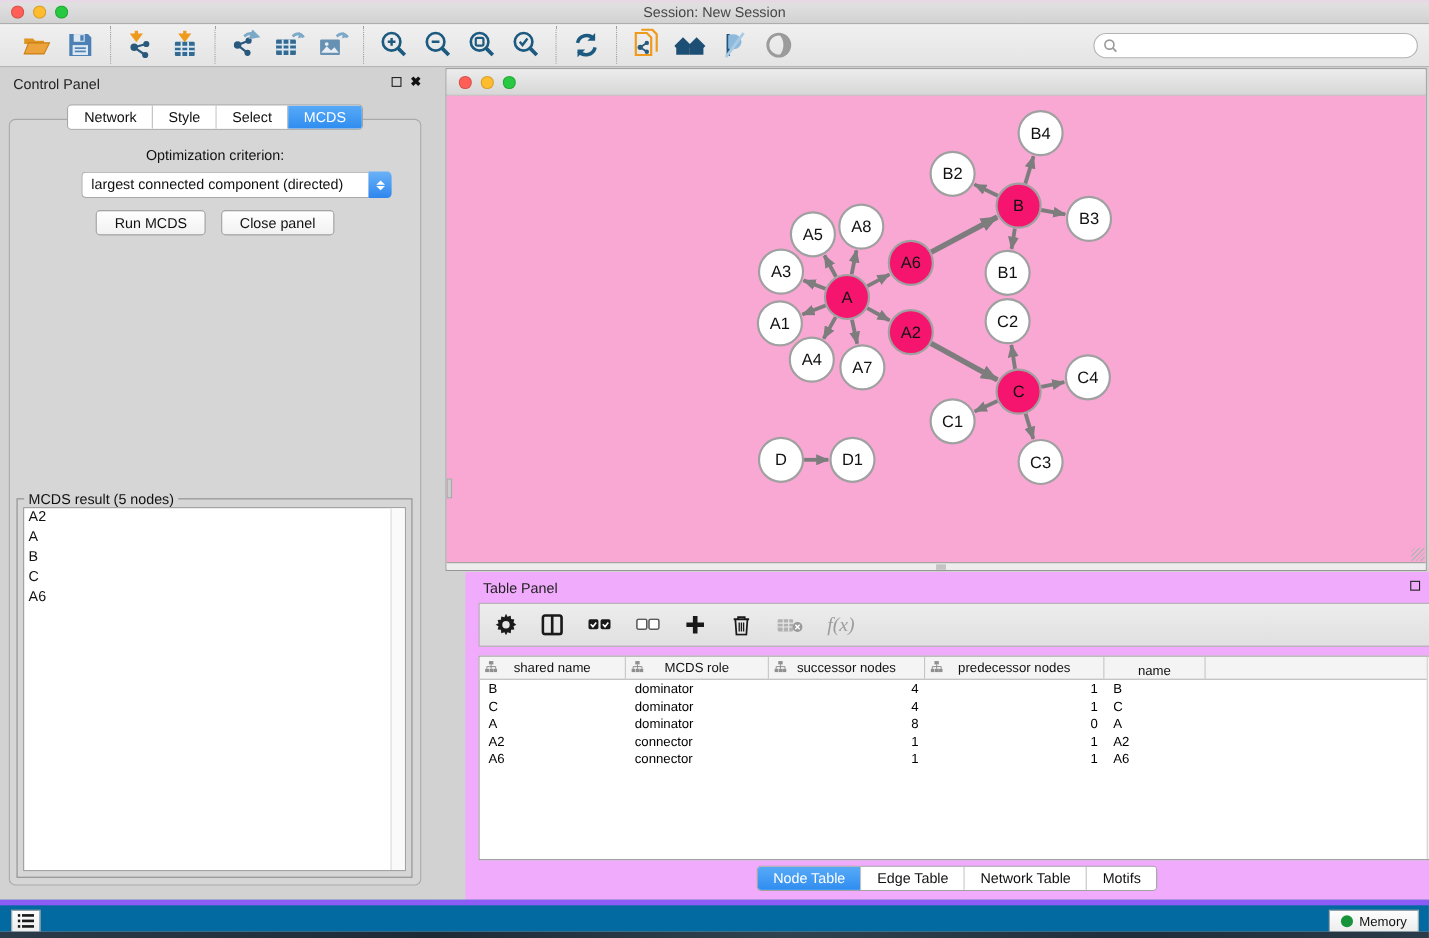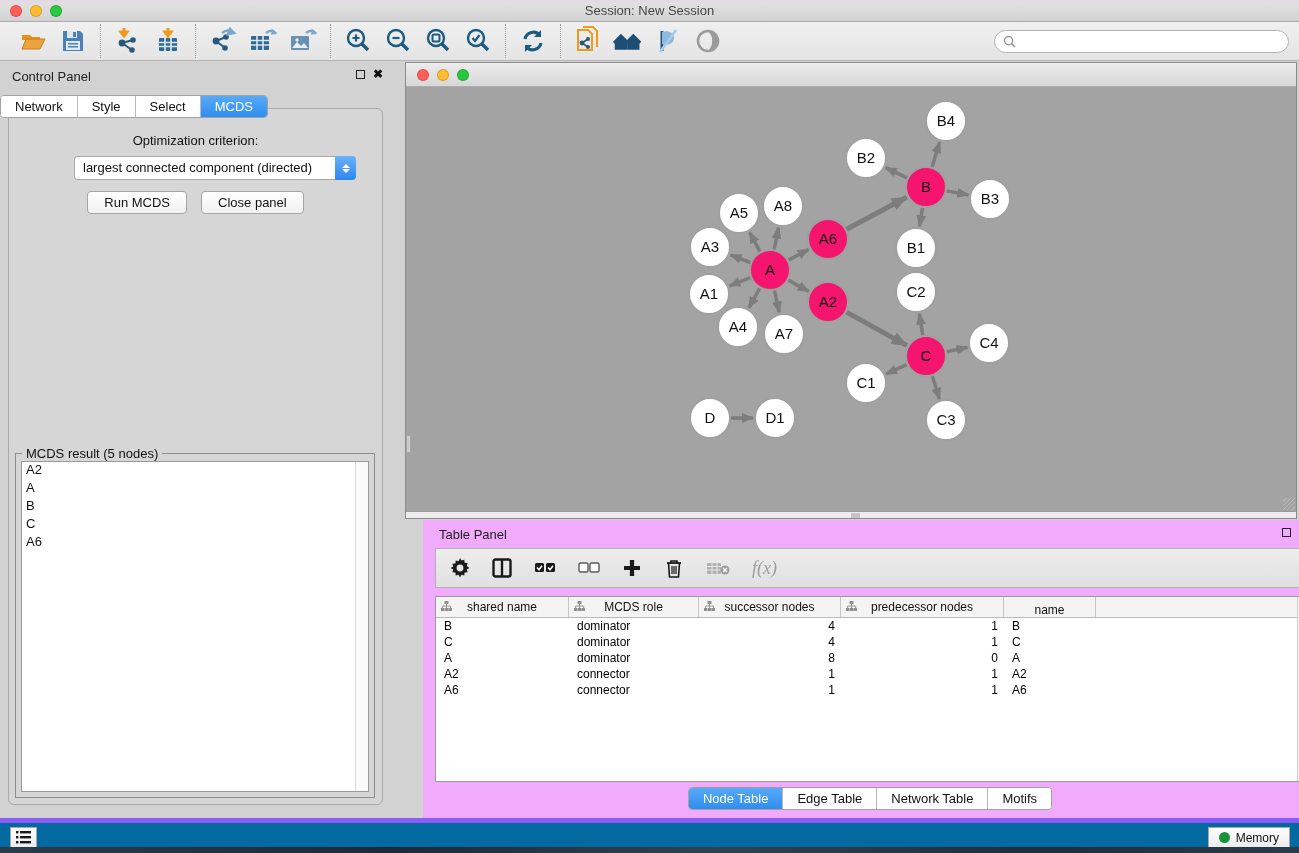--- a/index.html
+++ b/index.html
@@ -32,21 +32,21 @@
     font-family:"Liberation Sans",sans-serif; background:transparent; }
 
   
   .control-panel { position:absolute; left:0; top:62px; width:391px; height:756px; background:#d2d2d2; }
   .panel-header { position:relative; height:28px; }
   .panel-header .ph-title { position:absolute; left:12px; top:7px; font-size:13px; color:#222; }
   .ph-icons { position:absolute; right:8px; top:7px; display:flex; gap:8px; align-items:center; }
   .float-box { width:9px; height:9px; border:1.5px solid #222; }
   .close-x { font-size:12px; font-weight:bold; color:#111; line-height:10px; }
 
-  .cp-tabs { position:absolute; left:0; right:0; top:33px; display:flex; z-index:3; }
+  .cp-tabs { position:absolute; left:0; right:0; top:33px; display:flex; justify-content:center; z-index:3; }
   .seg { display:flex; border:1px solid #a2a2a2; border-radius:4px; overflow:hidden; background:#fff; }
   .seg .seg-item { padding:3px 14px; font-size:13px; color:#111; background:#fff;
     border-right:1px solid #b9b9b9; cursor:default; }
   .seg .seg-item:last-child { border-right:none; }
   .seg .seg-item.active { background:linear-gradient(#58aaf7,#2f8df0); color:#fff; }
 
   .cp-frame { position:absolute; left:8px; right:8px; top:46px; bottom:13px;
     border:1px solid #aaa; border-radius:6px; background:#d6d6d6; }
   .opt-label { position:absolute; left:0; right:0; top:24px; text-align:center; font-size:13px; color:#111; }
   .dropdown { position:absolute; left:35px; top:47px; width:312px; height:24px; display:flex;padding-left:30px; }
@@ -74,21 +74,21 @@
   .mcds-item { font-size:13px; color:#111; padding:0 0 2px 4px; line-height:16px; }
 
   
   .net-window { position:absolute; left:405px; top:62px; width:892px; height:457px;
     border:1px solid #8b8b8b; background:#fff; }
   .net-titlebar { position:relative; height:24px;
     background:linear-gradient(#ececec,#d7d7d7); border-bottom:1px solid #adadad; }
   .net-titlebar .title { position:absolute; left:0; right:0; top:4px; text-align:center;
     font-size:13px; color:#333; }
   .net-titlebar .lights { top:6px; left:11px; }
-  .net-canvas { position:absolute; left:0; right:0; top:24px; bottom:7px; background:#a3a3a3; overflow:hidden; }
+  .net-canvas { position:absolute; left:0; right:0; top:24px; bottom:7px; background:#f9a8d4; overflow:hidden; }
   .net-hscroll { position:absolute; left:0; right:0; bottom:0; height:7px; background:#ededed;
     border-top:1px solid #9c9c9c; }
   .net-hthumb { position:absolute; left:50%; top:1px; width:9px; height:5px; background:#c4c4c4; }
   .net-vthumb { position:absolute; left:0; top:348px; width:5px; height:18px; background:#cccccc;
     border:1px solid #a8a8a8; }
   .resize-grip { position:absolute; right:1px; bottom:8px; width:12px; height:12px;
     background:repeating-linear-gradient(135deg, transparent 0 2px, #b5b5b5 2px 3px); }
 
   
   .table-panel { position:absolute; left:423px; top:520px; width:894px; height:298px; background:#f0abfc; }

